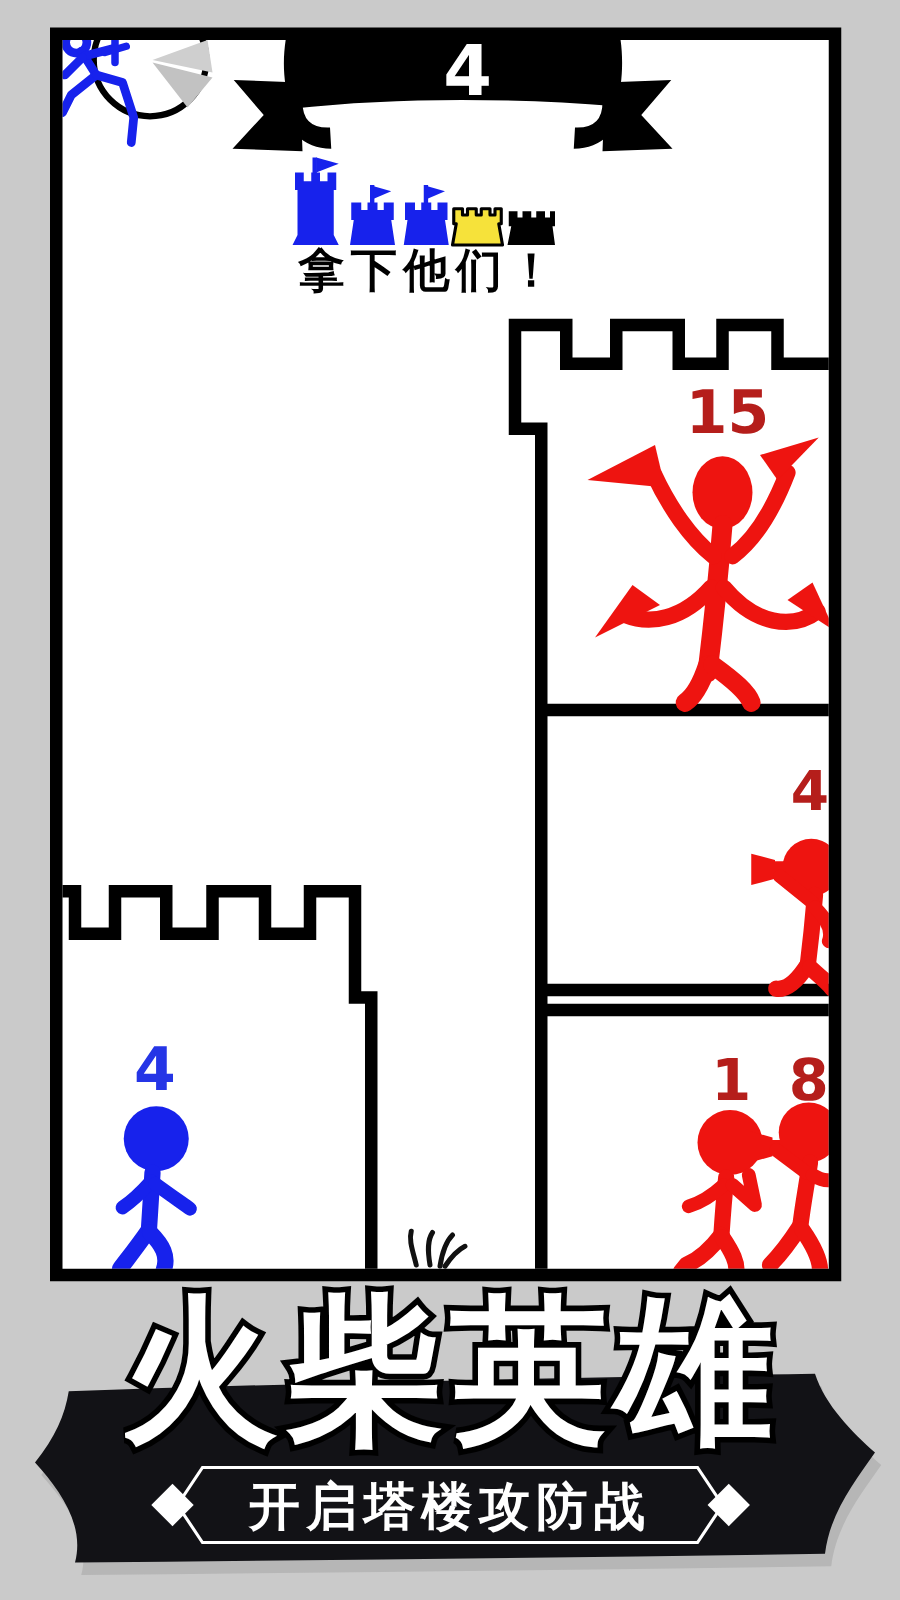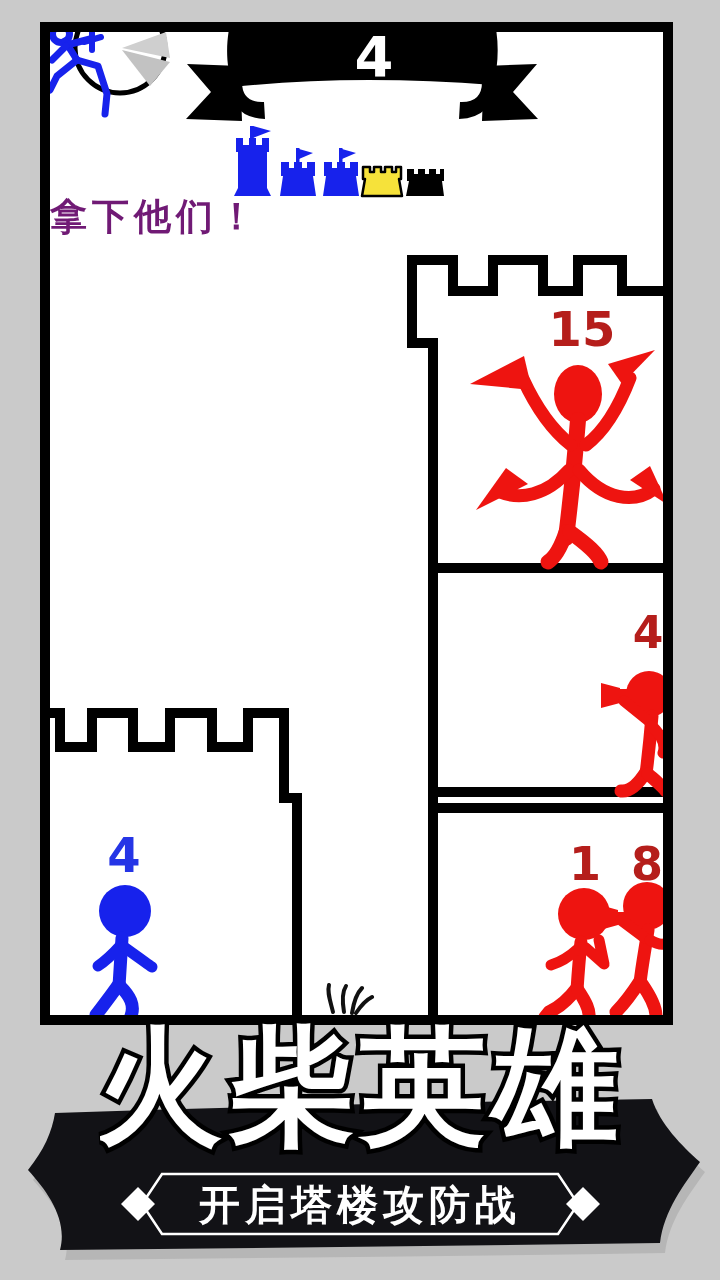--- a/index.html
+++ b/index.html
@@ -22,25 +22,25 @@
   .rline{stroke:var(--red);fill:none;stroke-linecap:round;stroke-linejoin:round;}
   .rfill{fill:var(--red);}
   .bline{stroke:var(--blue);fill:none;stroke-linecap:round;stroke-linejoin:round;}
   .bfill{fill:var(--blue);}
   .num{font-family:"DejaVu Sans",sans-serif;font-weight:600;text-anchor:middle;}
   .red-num{fill:var(--red-num);}
   .blue-num{fill:var(--blue-num);}
   .white-num{fill:#ffffff;}
   .hit{fill:rgba(0,0,0,0);}
   
-  .instruction{position:absolute;left:50px;width:613px;top:192px;text-align:left;
-    font-size:37px;font-weight:700;letter-spacing:5px;color:#701a75;}
+  .instruction{position:absolute;left:37px;width:613px;top:192px;text-align:center;
+    font-size:37px;font-weight:700;letter-spacing:5px;color:#000000;}
   .title{position:absolute;left:0;width:720px;top:1028px;text-align:center;
     font-size:126px;line-height:1.1;font-weight:900;color:#ffffff;letter-spacing:6px;
-    -webkit-text-stroke:9px #000;paint-order:stroke fill;font-family:Liberation Mono, monospace;}
+    -webkit-text-stroke:9px #000;paint-order:stroke fill;}
   .subtitle-wrap{position:absolute;left:140px;top:1172px;width:440px;height:64px;}
   .subtitle-text{position:absolute;left:0;top:6px;width:440px;text-align:center;
     font-size:41px;font-weight:700;letter-spacing:5px;color:#ffffff;}
   .diamond{position:absolute;width:24px;height:24px;background:#ffffff;transform:rotate(45deg);}
   .diamond.left{left:126px;top:1192px;}
   .diamond.right{left:571px;top:1192px;}
 </style>
 </head>
 <body>
 

